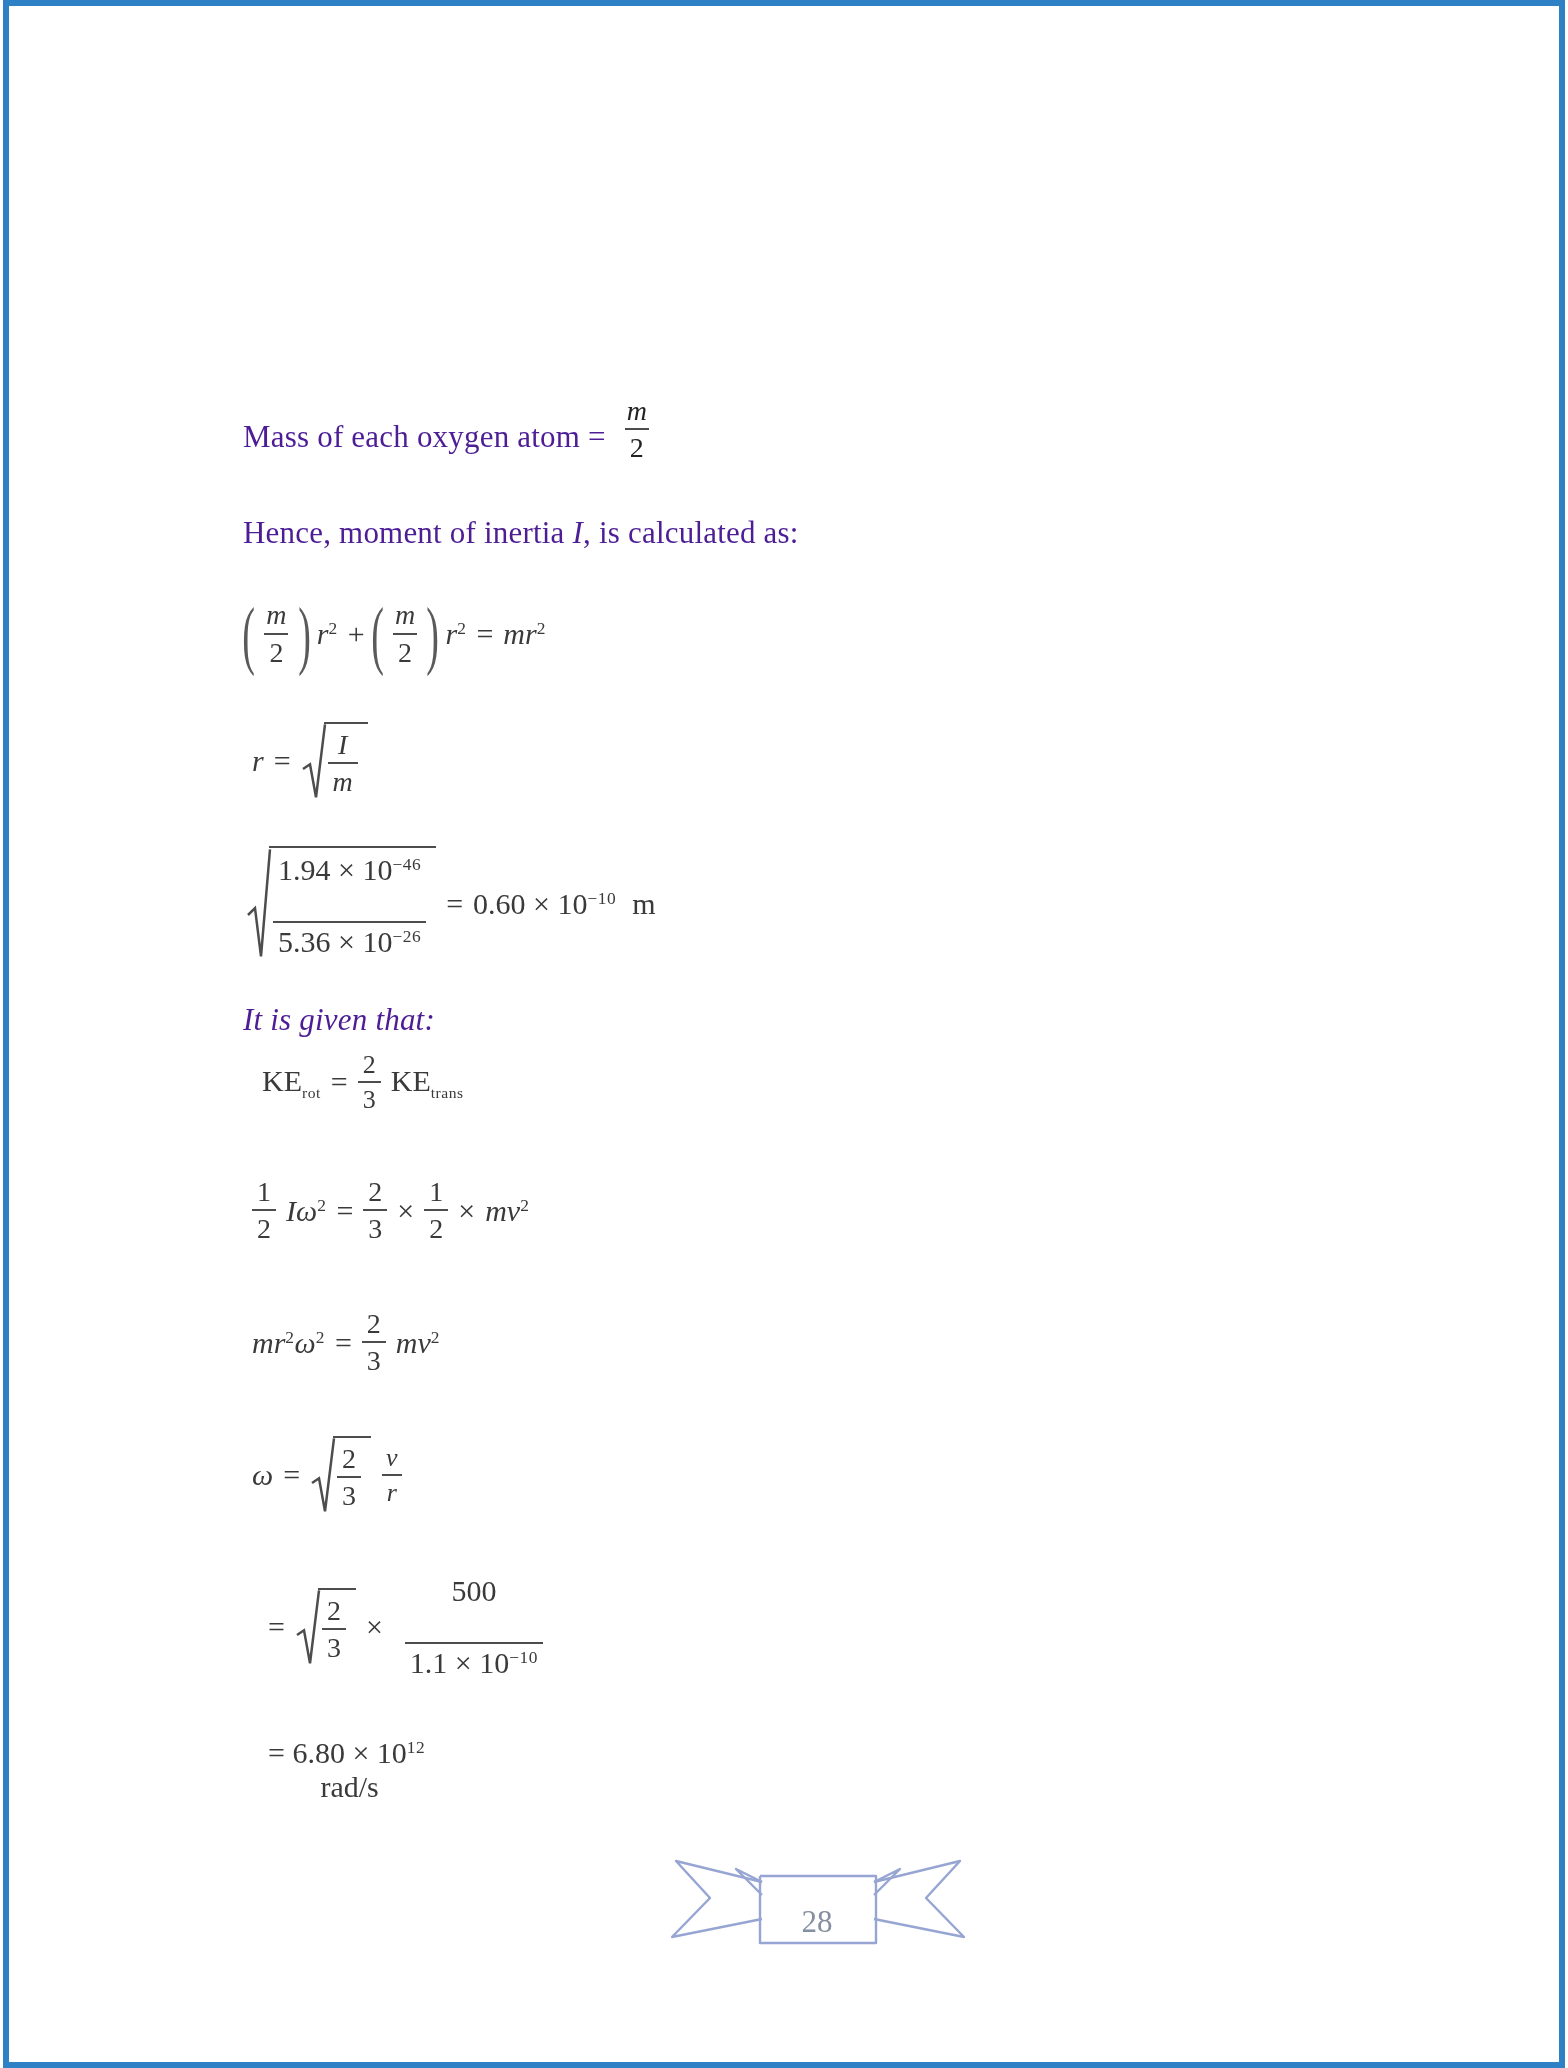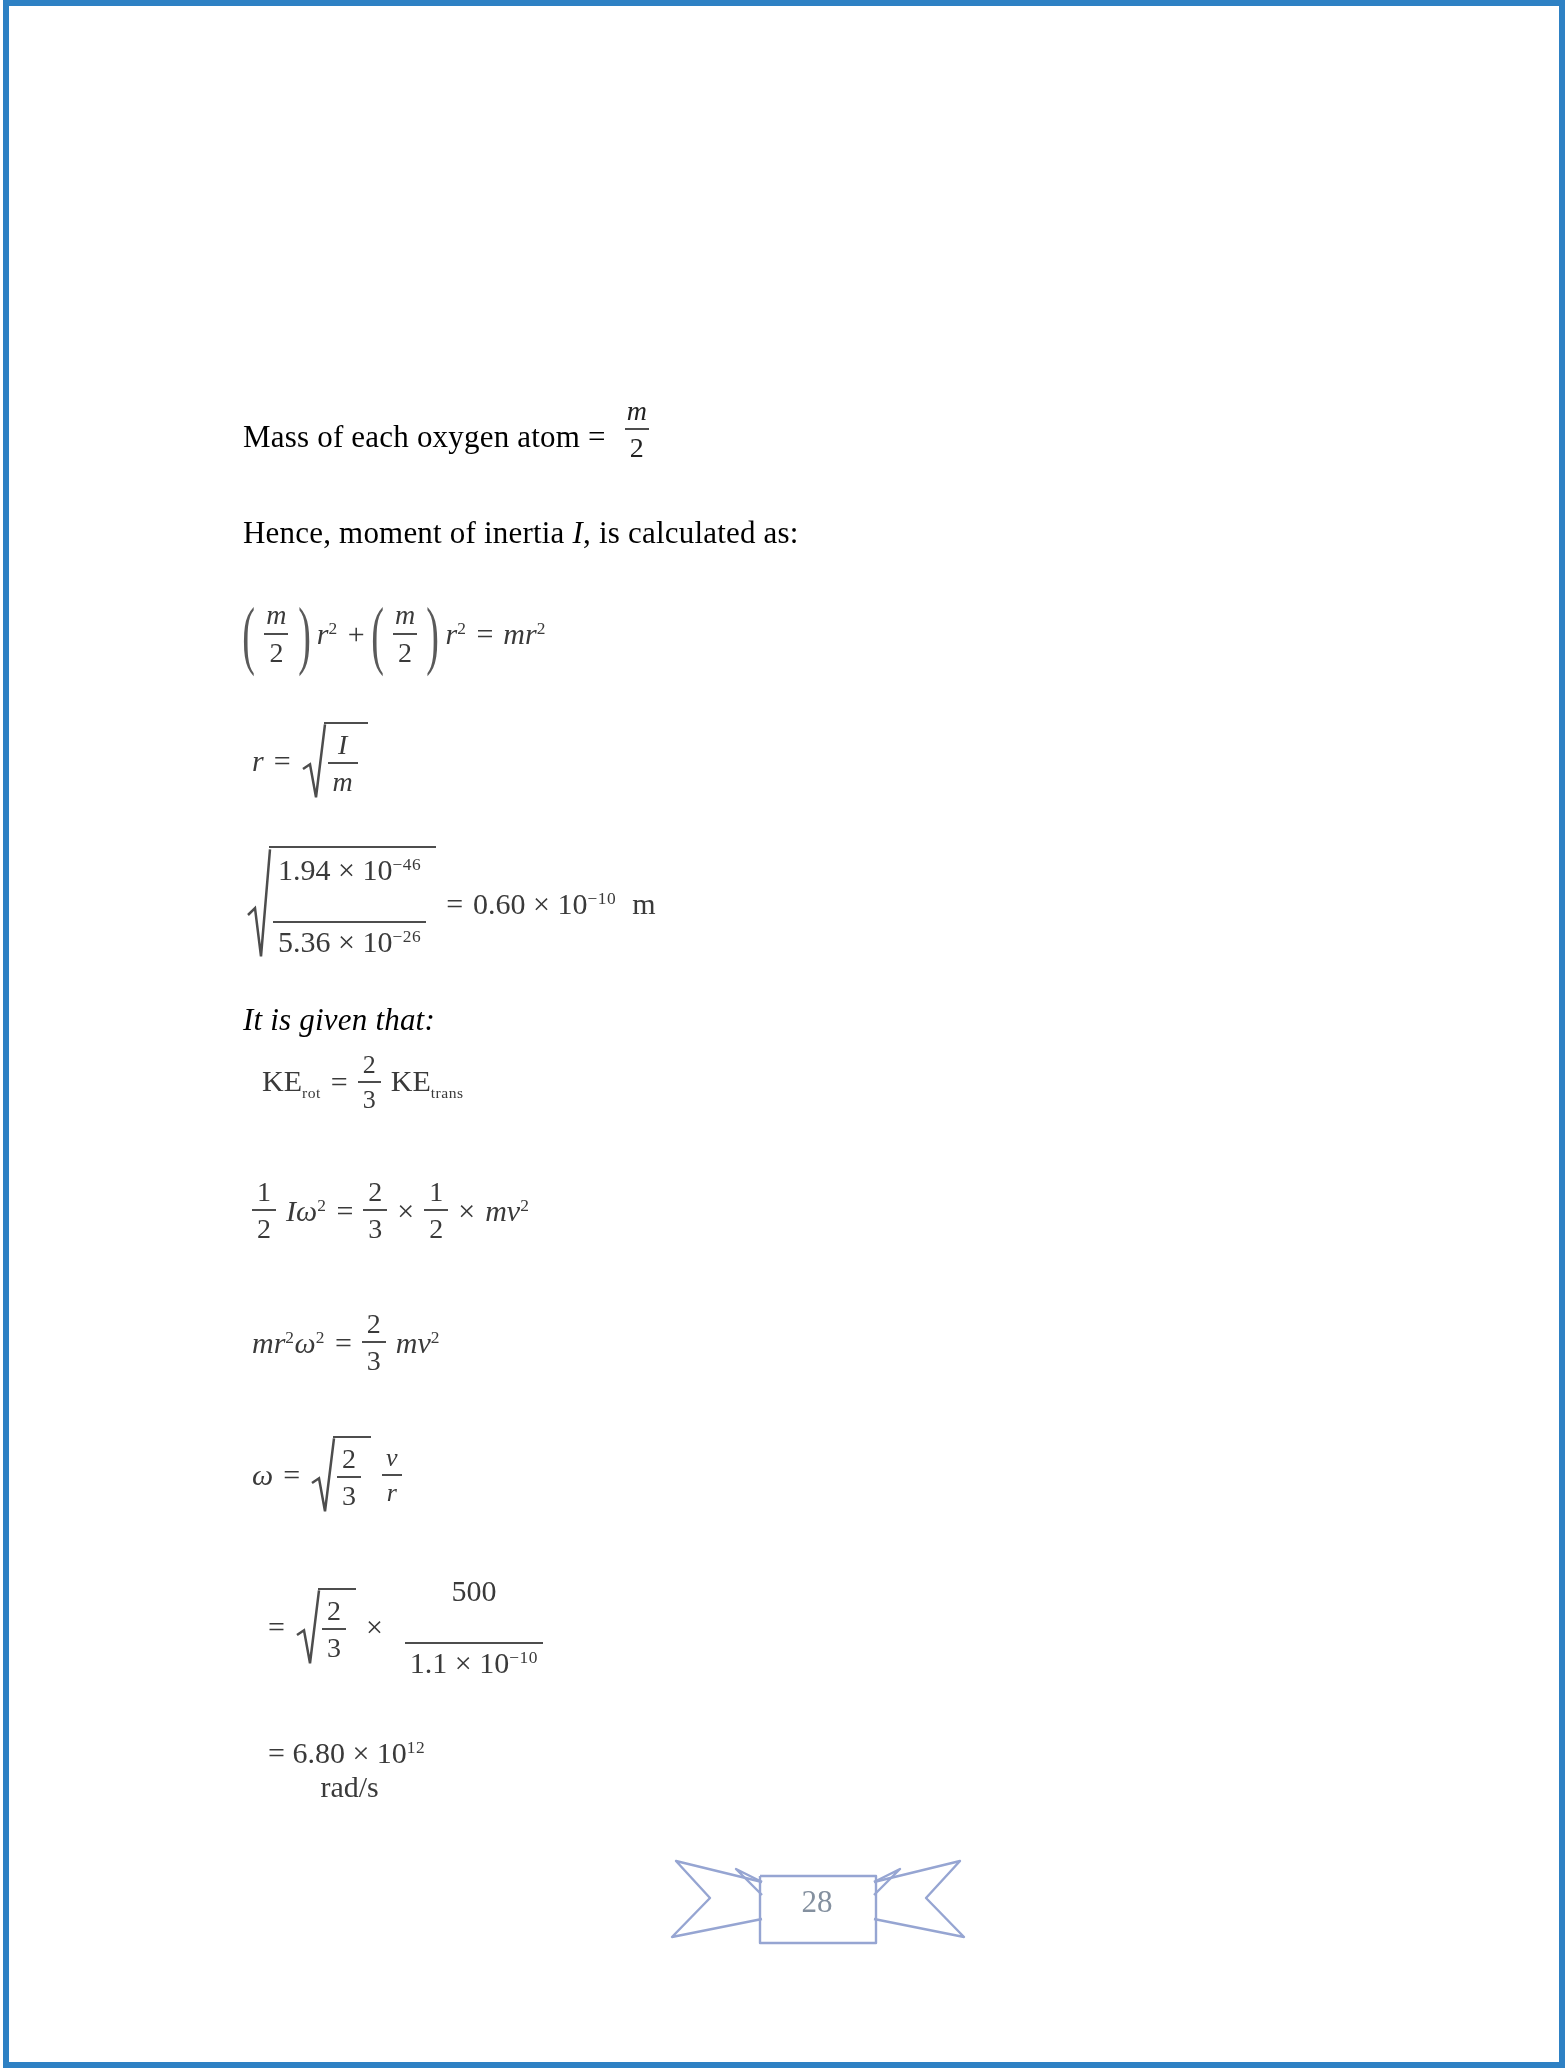--- a/index.html
+++ b/index.html
@@ -10,21 +10,21 @@
     font-family:"Liberation Serif", "DejaVu Serif", serif;
     color:#222;
     overflow:hidden;
   }
   .frame {
     position:absolute; top:0; left:3px; right:3px; bottom:0;
     border:6px solid #2e81c4;
     pointer-events:none;
   }
   .block { position:absolute; }
-  .textline { font-size:31px; color:#000000; letter-spacing:0.2px; }
+  .textline { font-size:31px; color:#4c1d95; letter-spacing:0.2px; }
   .eq {
     position:absolute;
     display:flex; align-items:center;
     column-gap:10px;
     font-size:30px; color:#3a3a3a;
     white-space:nowrap;
   }
   .var { font-style:italic; }
   .tok { display:inline; white-space:nowrap; }
   sup.e { font-size:0.58em; vertical-align:0.55em; letter-spacing:0.5px; }
@@ -58,21 +58,21 @@
     padding:5px 10px 2px 4px;
     display:inline-flex; align-items:center;
     margin-left:-2px;
   }
   .unit { margin-left:6px; }
   .ribbon-wrap { position:absolute; }
   .ribbon-wrap svg { display:block; }
   .page-num {
     position:absolute; left:0; right:0;
     text-align:center;
-    font-size:31px; color:#84909f;
+    font-size:31px; color:#84909f;margin-top:20px;
   }
 </style>
 </head>
 <body>
 
 <div class="page">
   <div class="frame"></div>
 
   <div class="block" style="top:402px;left:243px;display:flex;align-items:center;">
     <span class="textline">Mass of each oxygen atom =</span>

